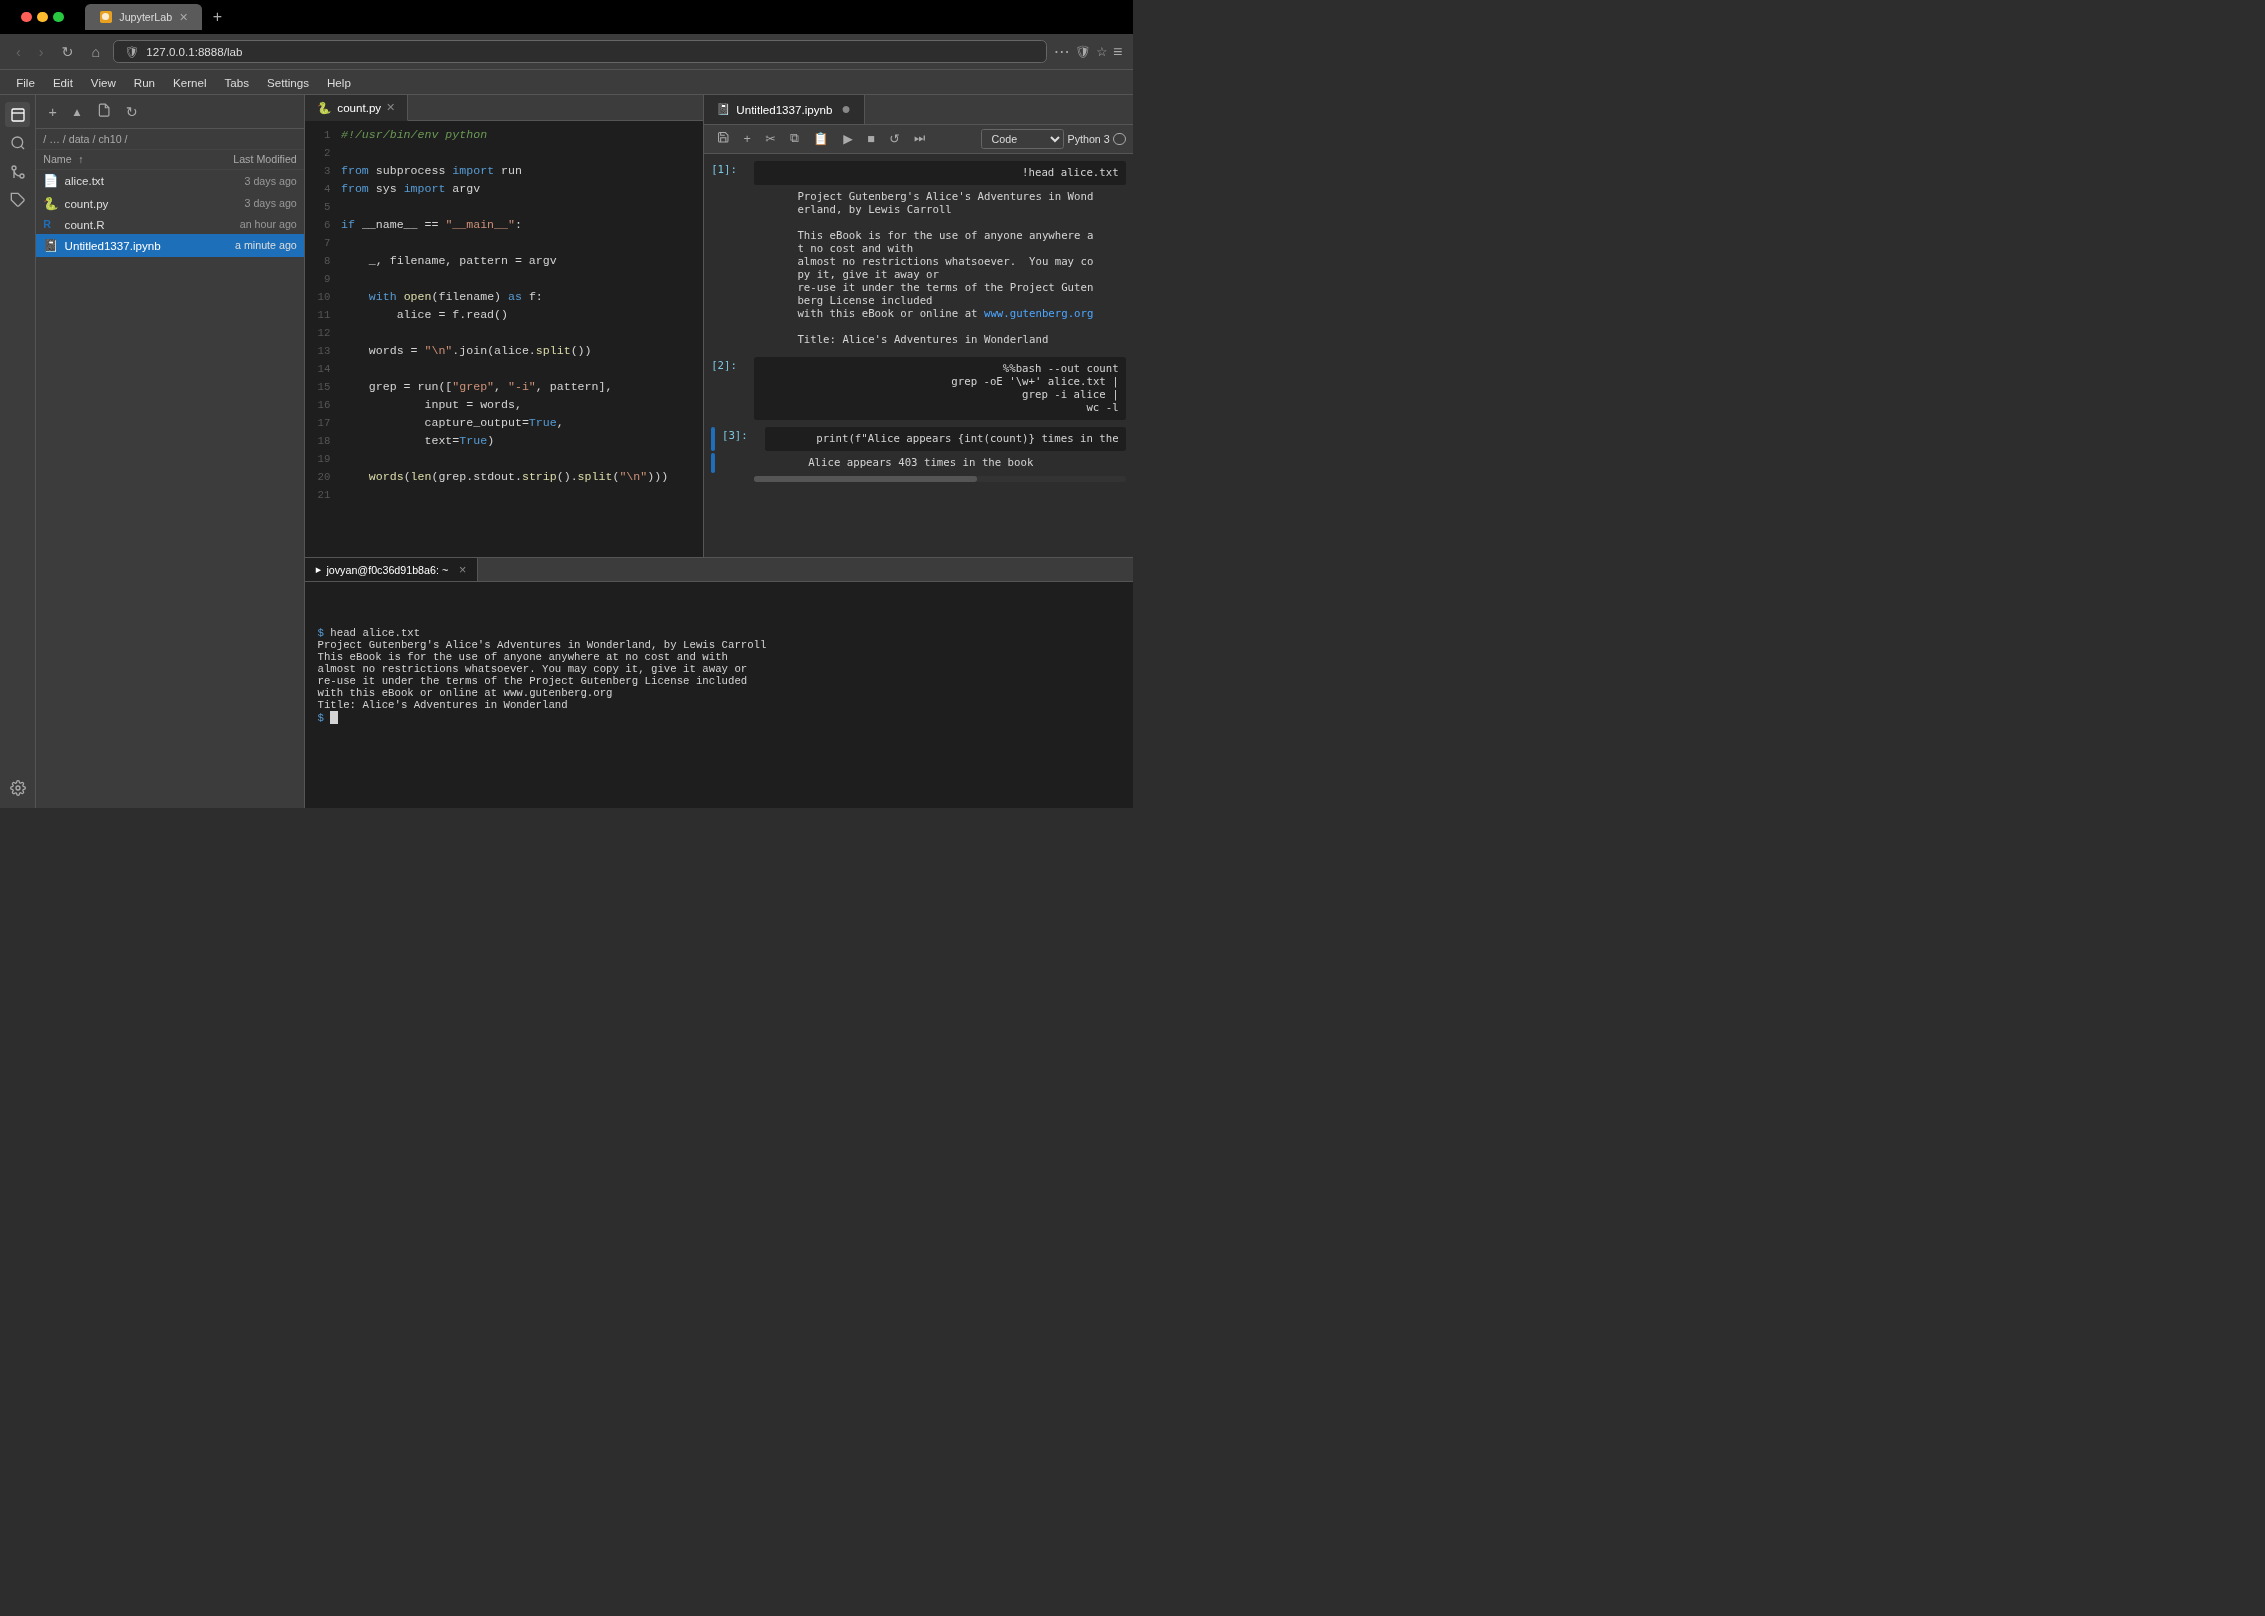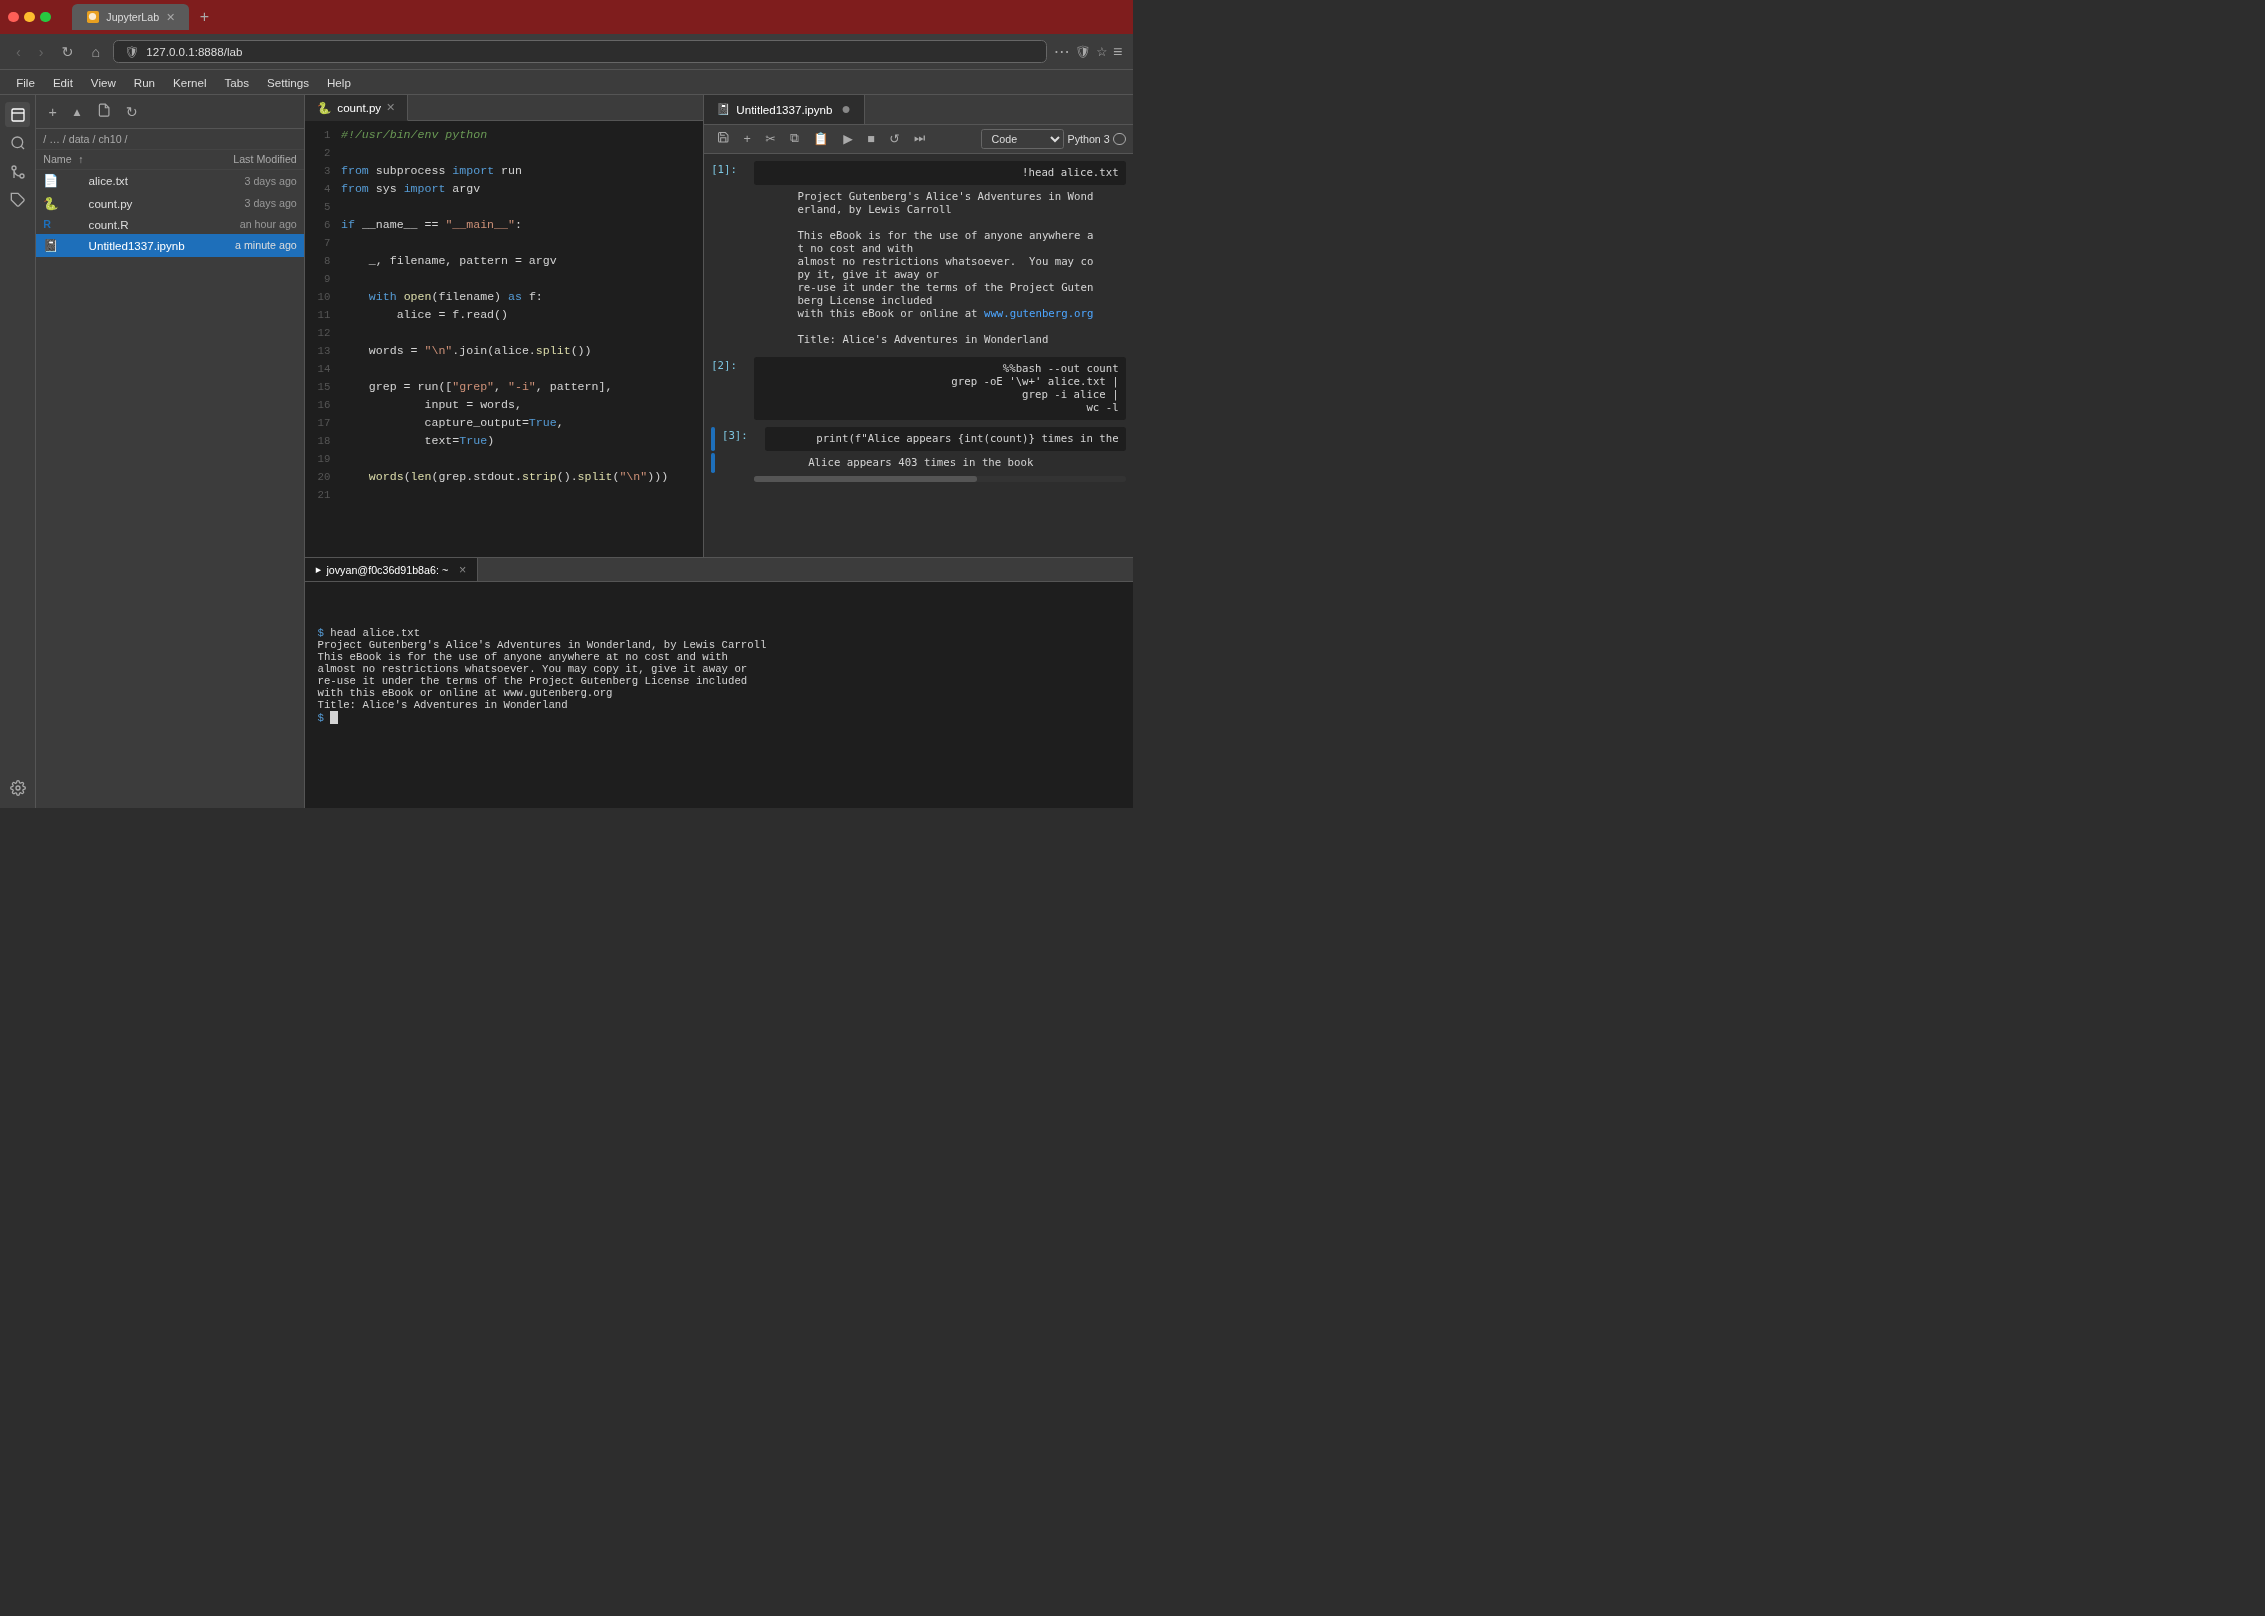--- a/index.html
+++ b/index.html
@@ -1,19 +1,19 @@
 <!DOCTYPE html>
 <html style="font-size:14.3px"><head>
   <meta charset="utf-8">
   <style>
     * { box-sizing: border-box; margin: 0; padding: 0; }
     body { font-family: -apple-system, BlinkMacSystemFont, 'Segoe UI', sans-serif; background: #2d2d2d; width: 1133px; height: 808px; overflow: hidden; font-size: 11.6px; }
 
     
-    .titlebar { background: #7f1d1d; height: 34px; display: flex; align-items: center; padding: 0 8px; gap: 7.2px; -webkit-app-region: drag; }
+    .titlebar { background: #000000; height: 34px; display: flex; align-items: center; padding: 0 21px; gap: 7.2px; -webkit-app-region: drag; }
     .traffic-lights { display: flex; gap: 5.4px; align-items: center; }
     .traffic-light { width: 10.7px; height: 10.7px; border-radius: 50%; }
     .tl-red { background: #ff5f57; }
     .tl-yellow { background: #febc2e; }
     .tl-green { background: #28c840; }
     .tab-bar-title { display: flex; align-items: center; gap: 7.2px; margin-left: 14.3px; flex: 1; }
     .browser-tab { background: #5a5a5a; border-radius: 5.4px 5.4px 0 0; padding: 5.4px 14.3px; display: flex; align-items: center; gap: 7.2px; color: #ddd; font-size: 10.7px; }
     .browser-tab-icon { width: 12.5px; height: 12.5px; background: #e8a020; border-radius: 1.8px; display: flex; align-items: center; justify-content: center; }
     .new-tab-btn { color: #aaa; font-size: 16px; cursor: pointer; margin-left: 3.6px; }
 
@@ -41,21 +41,21 @@
     .file-browser-toolbar { display: flex; align-items: center; padding: 5.4px 7.2px; gap: 3.6px; border-bottom: 0.9px solid #555; }
     .fb-btn { background: none; border: none; color: #aaa; font-size: 14.3px; cursor: pointer; padding: 2.7px 5.4px; border-radius: 2.7px; }
     .breadcrumb { padding: 3.6px 7.2px; color: #aaa; font-size: 10.7px; border-bottom: 0.9px solid #444; }
     .file-list-header { display: flex; padding: 3.6px 7.2px; color: #aaa; font-size: 10.7px; border-bottom: 0.9px solid #444; }
     .file-list-header .col-name { flex: 1; cursor: pointer; }
     .file-list-header .col-modified { width: 107px; text-align: right; }
     .file-list { flex: 1; overflow-y: auto; }
     .file-item { display: flex; align-items: center; padding: 3.6px 7.2px; cursor: pointer; color: #ddd; font-size: 11.6px; }
     .file-item.active { background: #1e6fba; color: #fff; }
     .file-item .file-icon { width: 16px; margin-right: 5.4px; font-size: 12.5px; }
-    .file-item .file-name { flex: 1; margin-left: 24px; }
+    .file-item .file-name { flex: 1; }
     .file-item .file-modified { width: 107px; text-align: right; color: #999; font-size: 10.7px; }
     .file-item.active .file-modified { color: #ddd; text-align: right; }
 
     
     .editor-area { flex: 1; display: flex; flex-direction: column; background: #2d2d2d; min-width: 0; }
     .editor-tabs { display: flex; background: #3c3c3c; border-bottom: 0.9px solid #555; }
     .editor-tab { display: flex; align-items: center; gap: 5.4px; padding: 5.4px 12.5px; color: #aaa; font-size: 11.6px; cursor: pointer; border-right: 0.9px solid #555; background: #3c3c3c; }
     .editor-tab.active { background: #2d2d2d; color: #fff; border-bottom: 1.8px solid #2d2d2d; margin-bottom: -0.9px; }
     .editor-tab .close-btn { color: #888; font-size: 14.3px; line-height: 1; }
 

